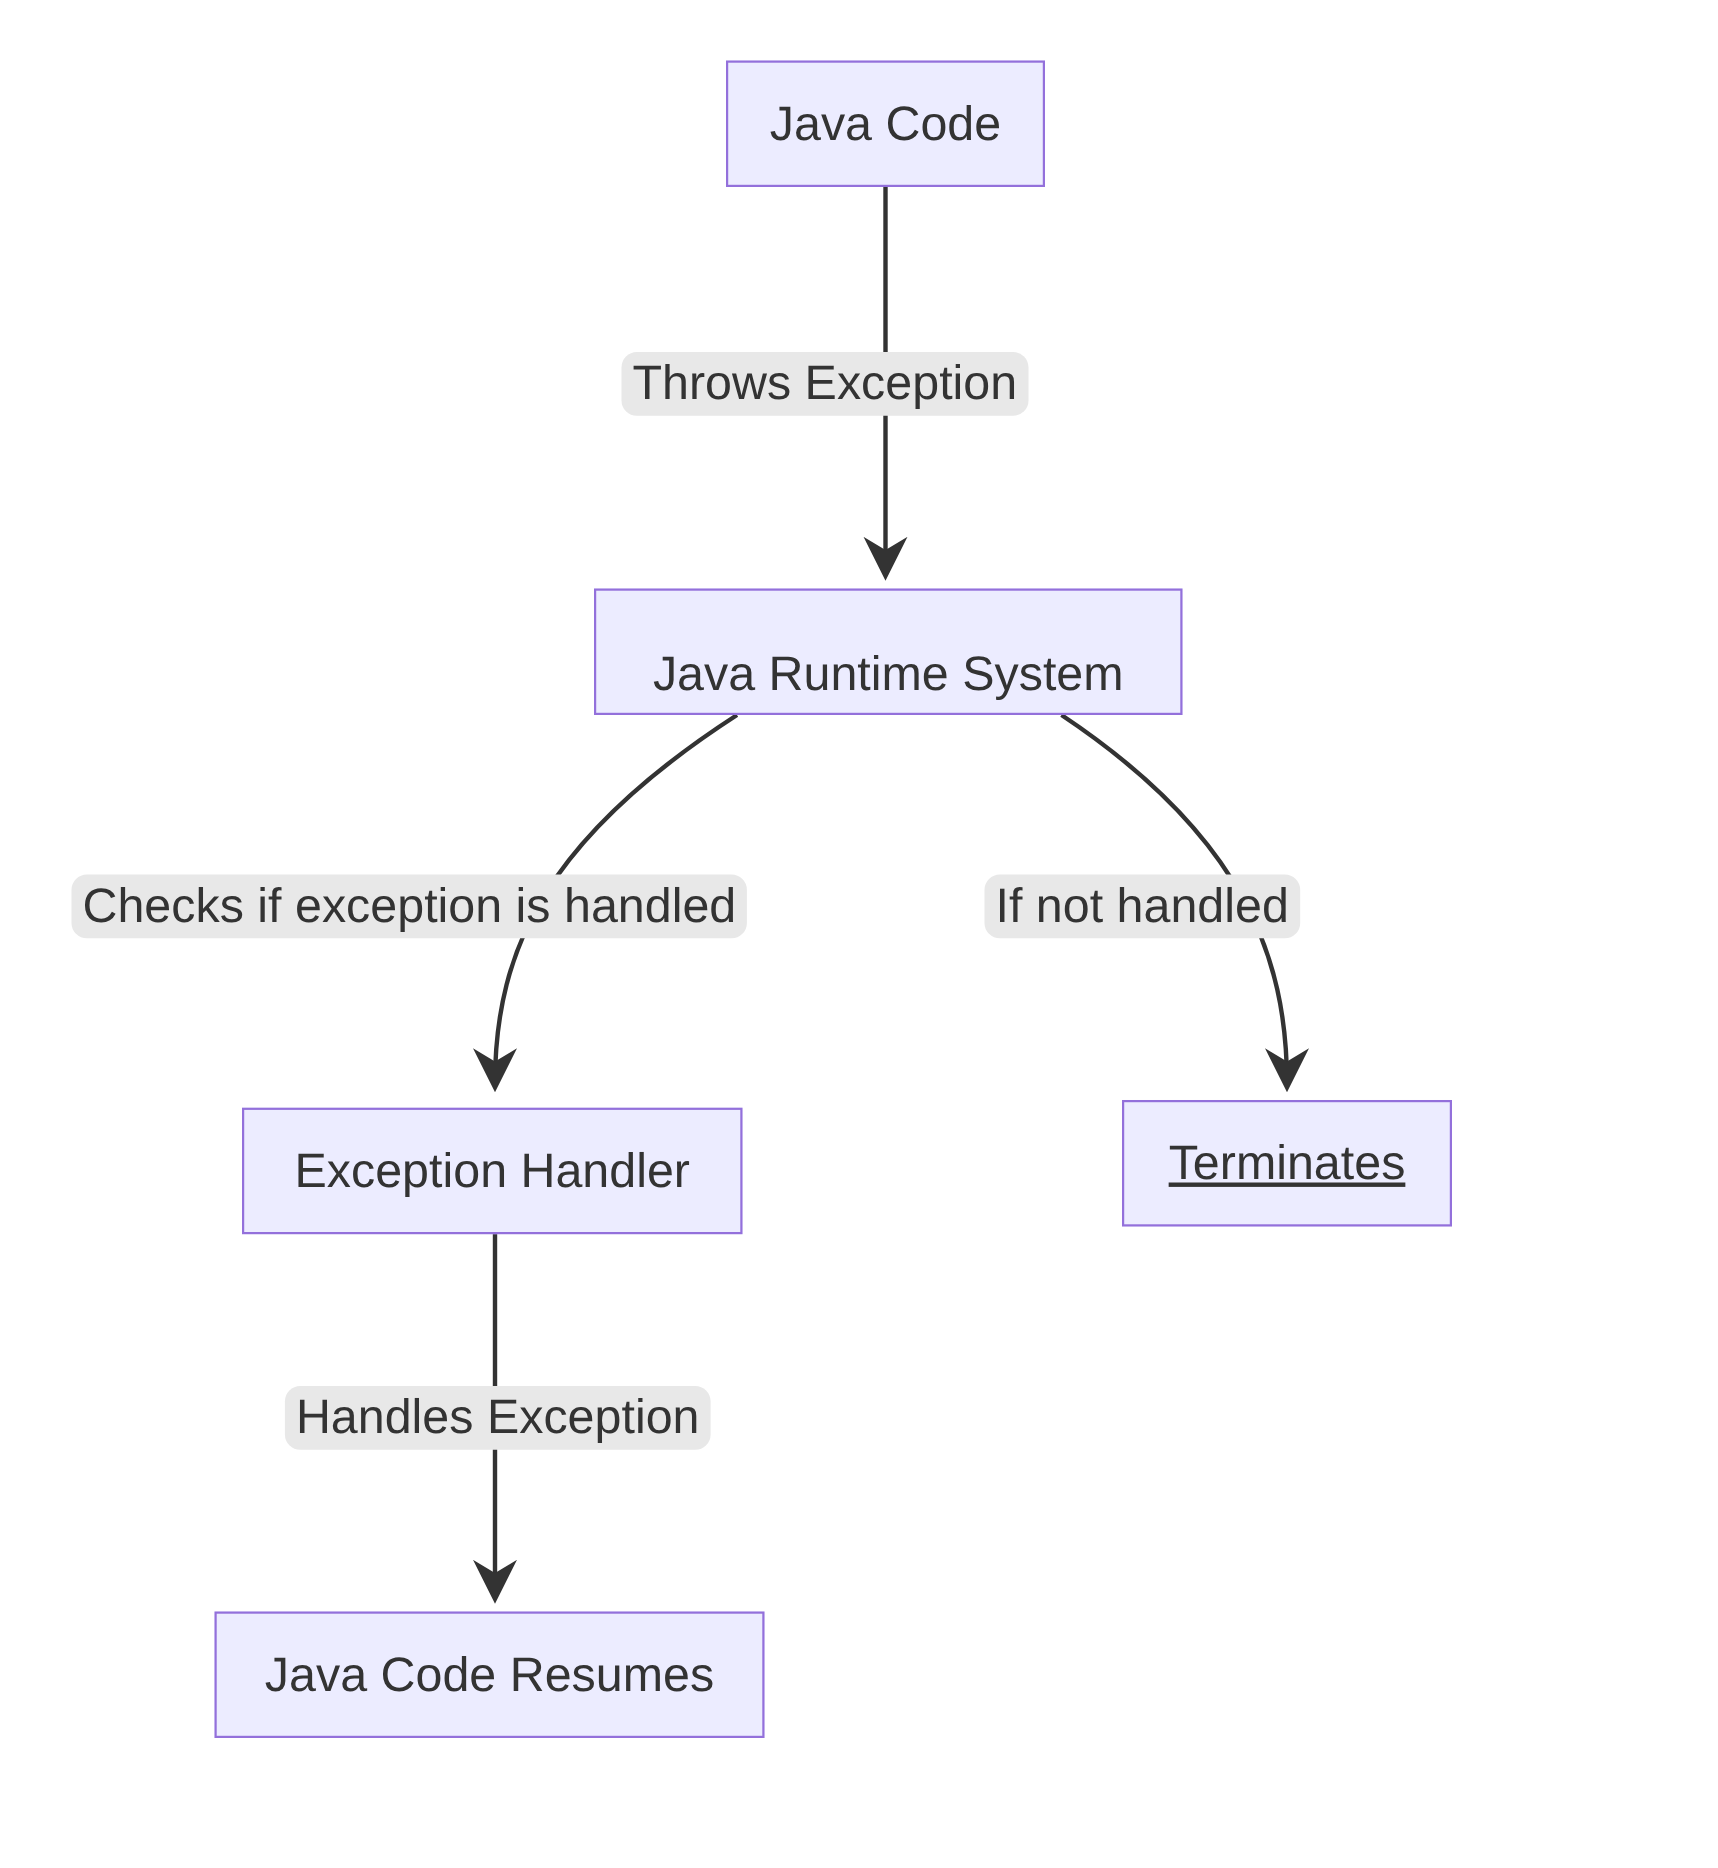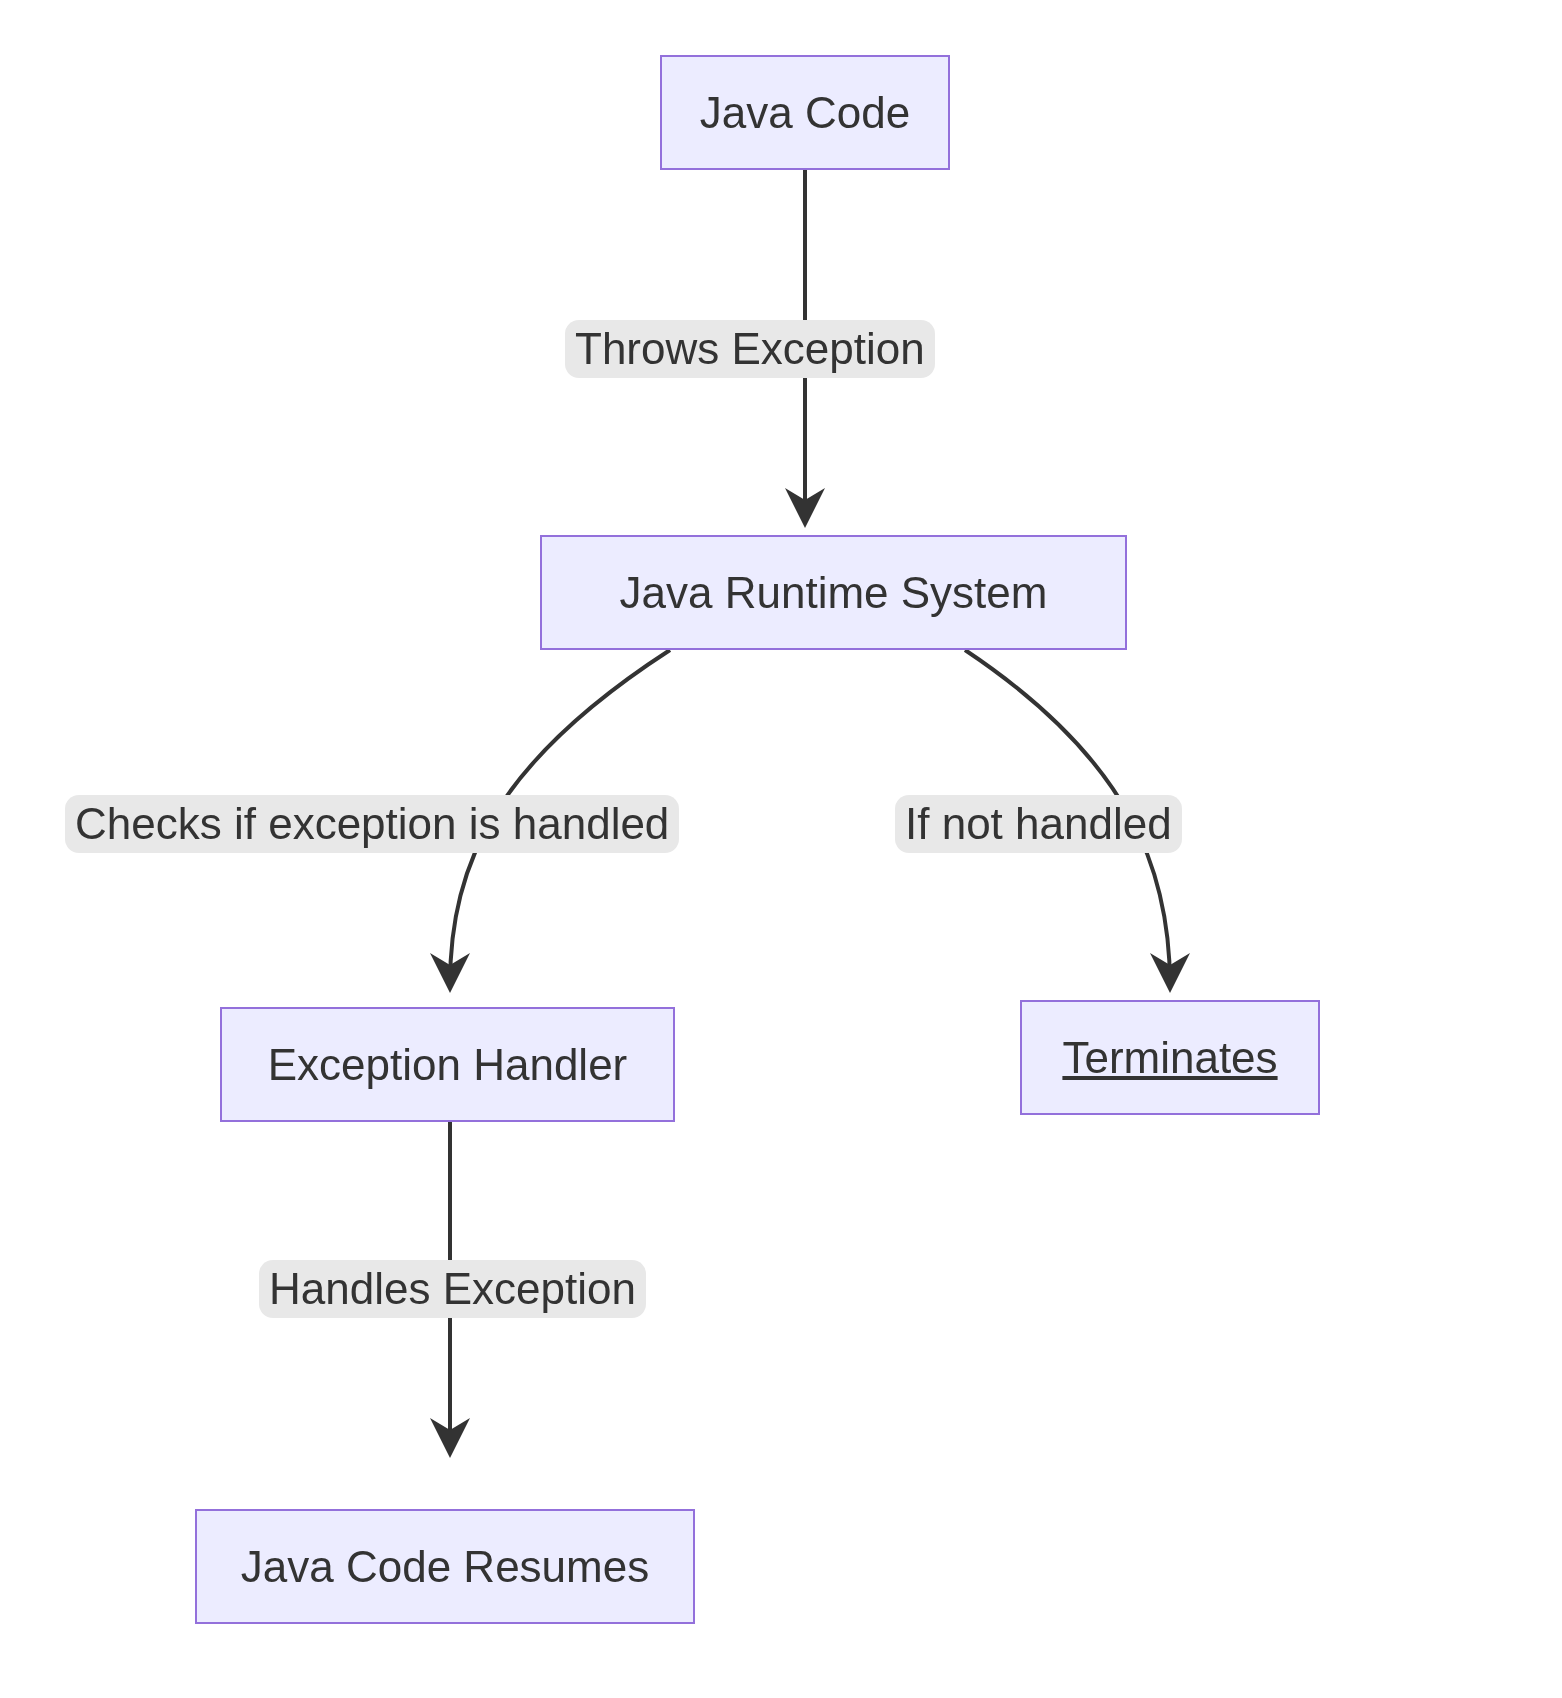--- a/index.html
+++ b/index.html
@@ -61,33 +61,33 @@
 
   <path class="edge-path" d="M 965 650 C 1130 760, 1170 870, 1170 985" marker-end="url(#arrowhead)"></path>
 
   <path class="edge-path" d="M 450 1115 L 450 1450" marker-end="url(#arrowhead)"></path>
 </svg>
 
 <div class="node" style="left:660px; top:55px; width:290px; height:115px;">
   <span>Java Code</span>
 </div>
 
-<div class="node" style="left:540px; top:535px; width:587px; height:115px;">
+<div class="node" style="left:540px; top:535px; width:535px; height:115px;align-items:flex-end;">
   <span>Java Runtime System</span>
 </div>
 
 <div class="node" style="left:220px; top:1007px; width:455px; height:115px;">
   <span>Exception Handler</span>
 </div>
 
 <div class="node" style="left:1020px; top:1000px; width:300px; height:115px;text-decoration:underline;">
   <span>Terminates</span>
 </div>
 
-<div class="node" style="left:195px; top:1465px; width:500px; height:115px;margin-top:44px;">
+<div class="node" style="left:195px; top:1465px; width:500px; height:115px;">
   <span>Java Code Resumes</span>
 </div>
 
 <div class="edge-label" style="left:565px; top:320px;">
   <span>Throws Exception</span>
 </div>
 
 <div class="edge-label" style="left:65px; top:795px;">
   <span>Checks if exception is handled</span>
 </div>

